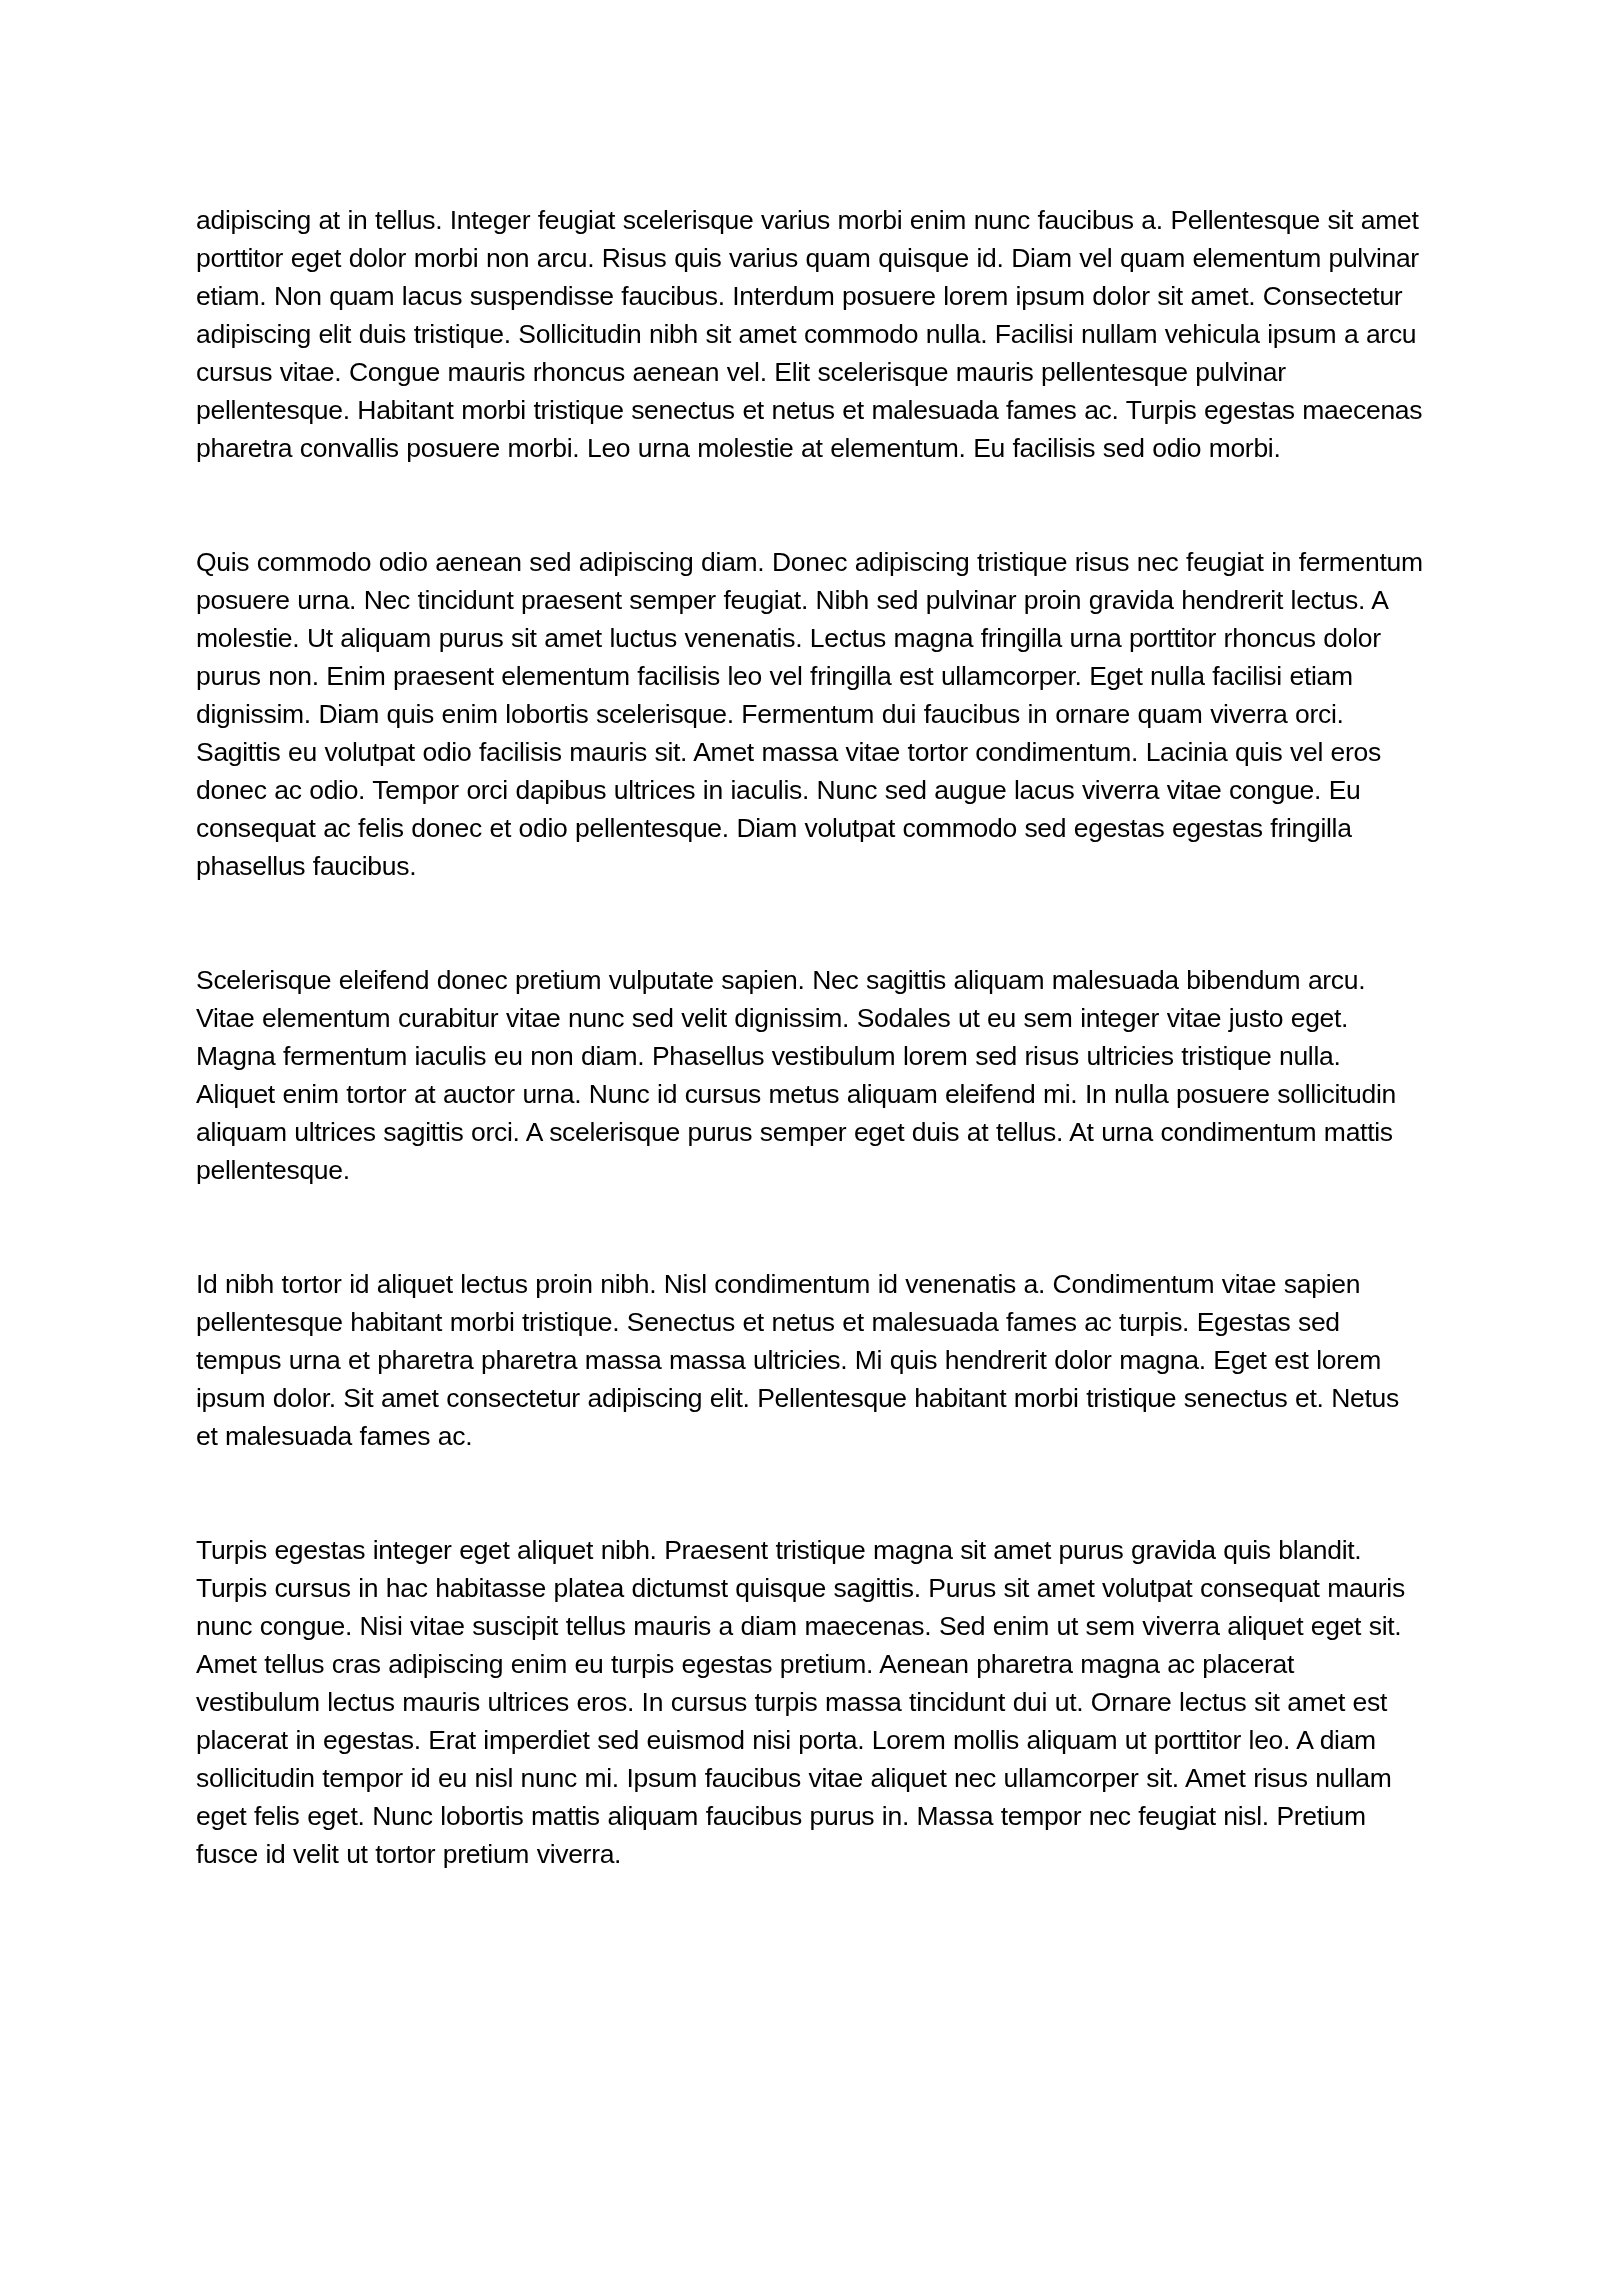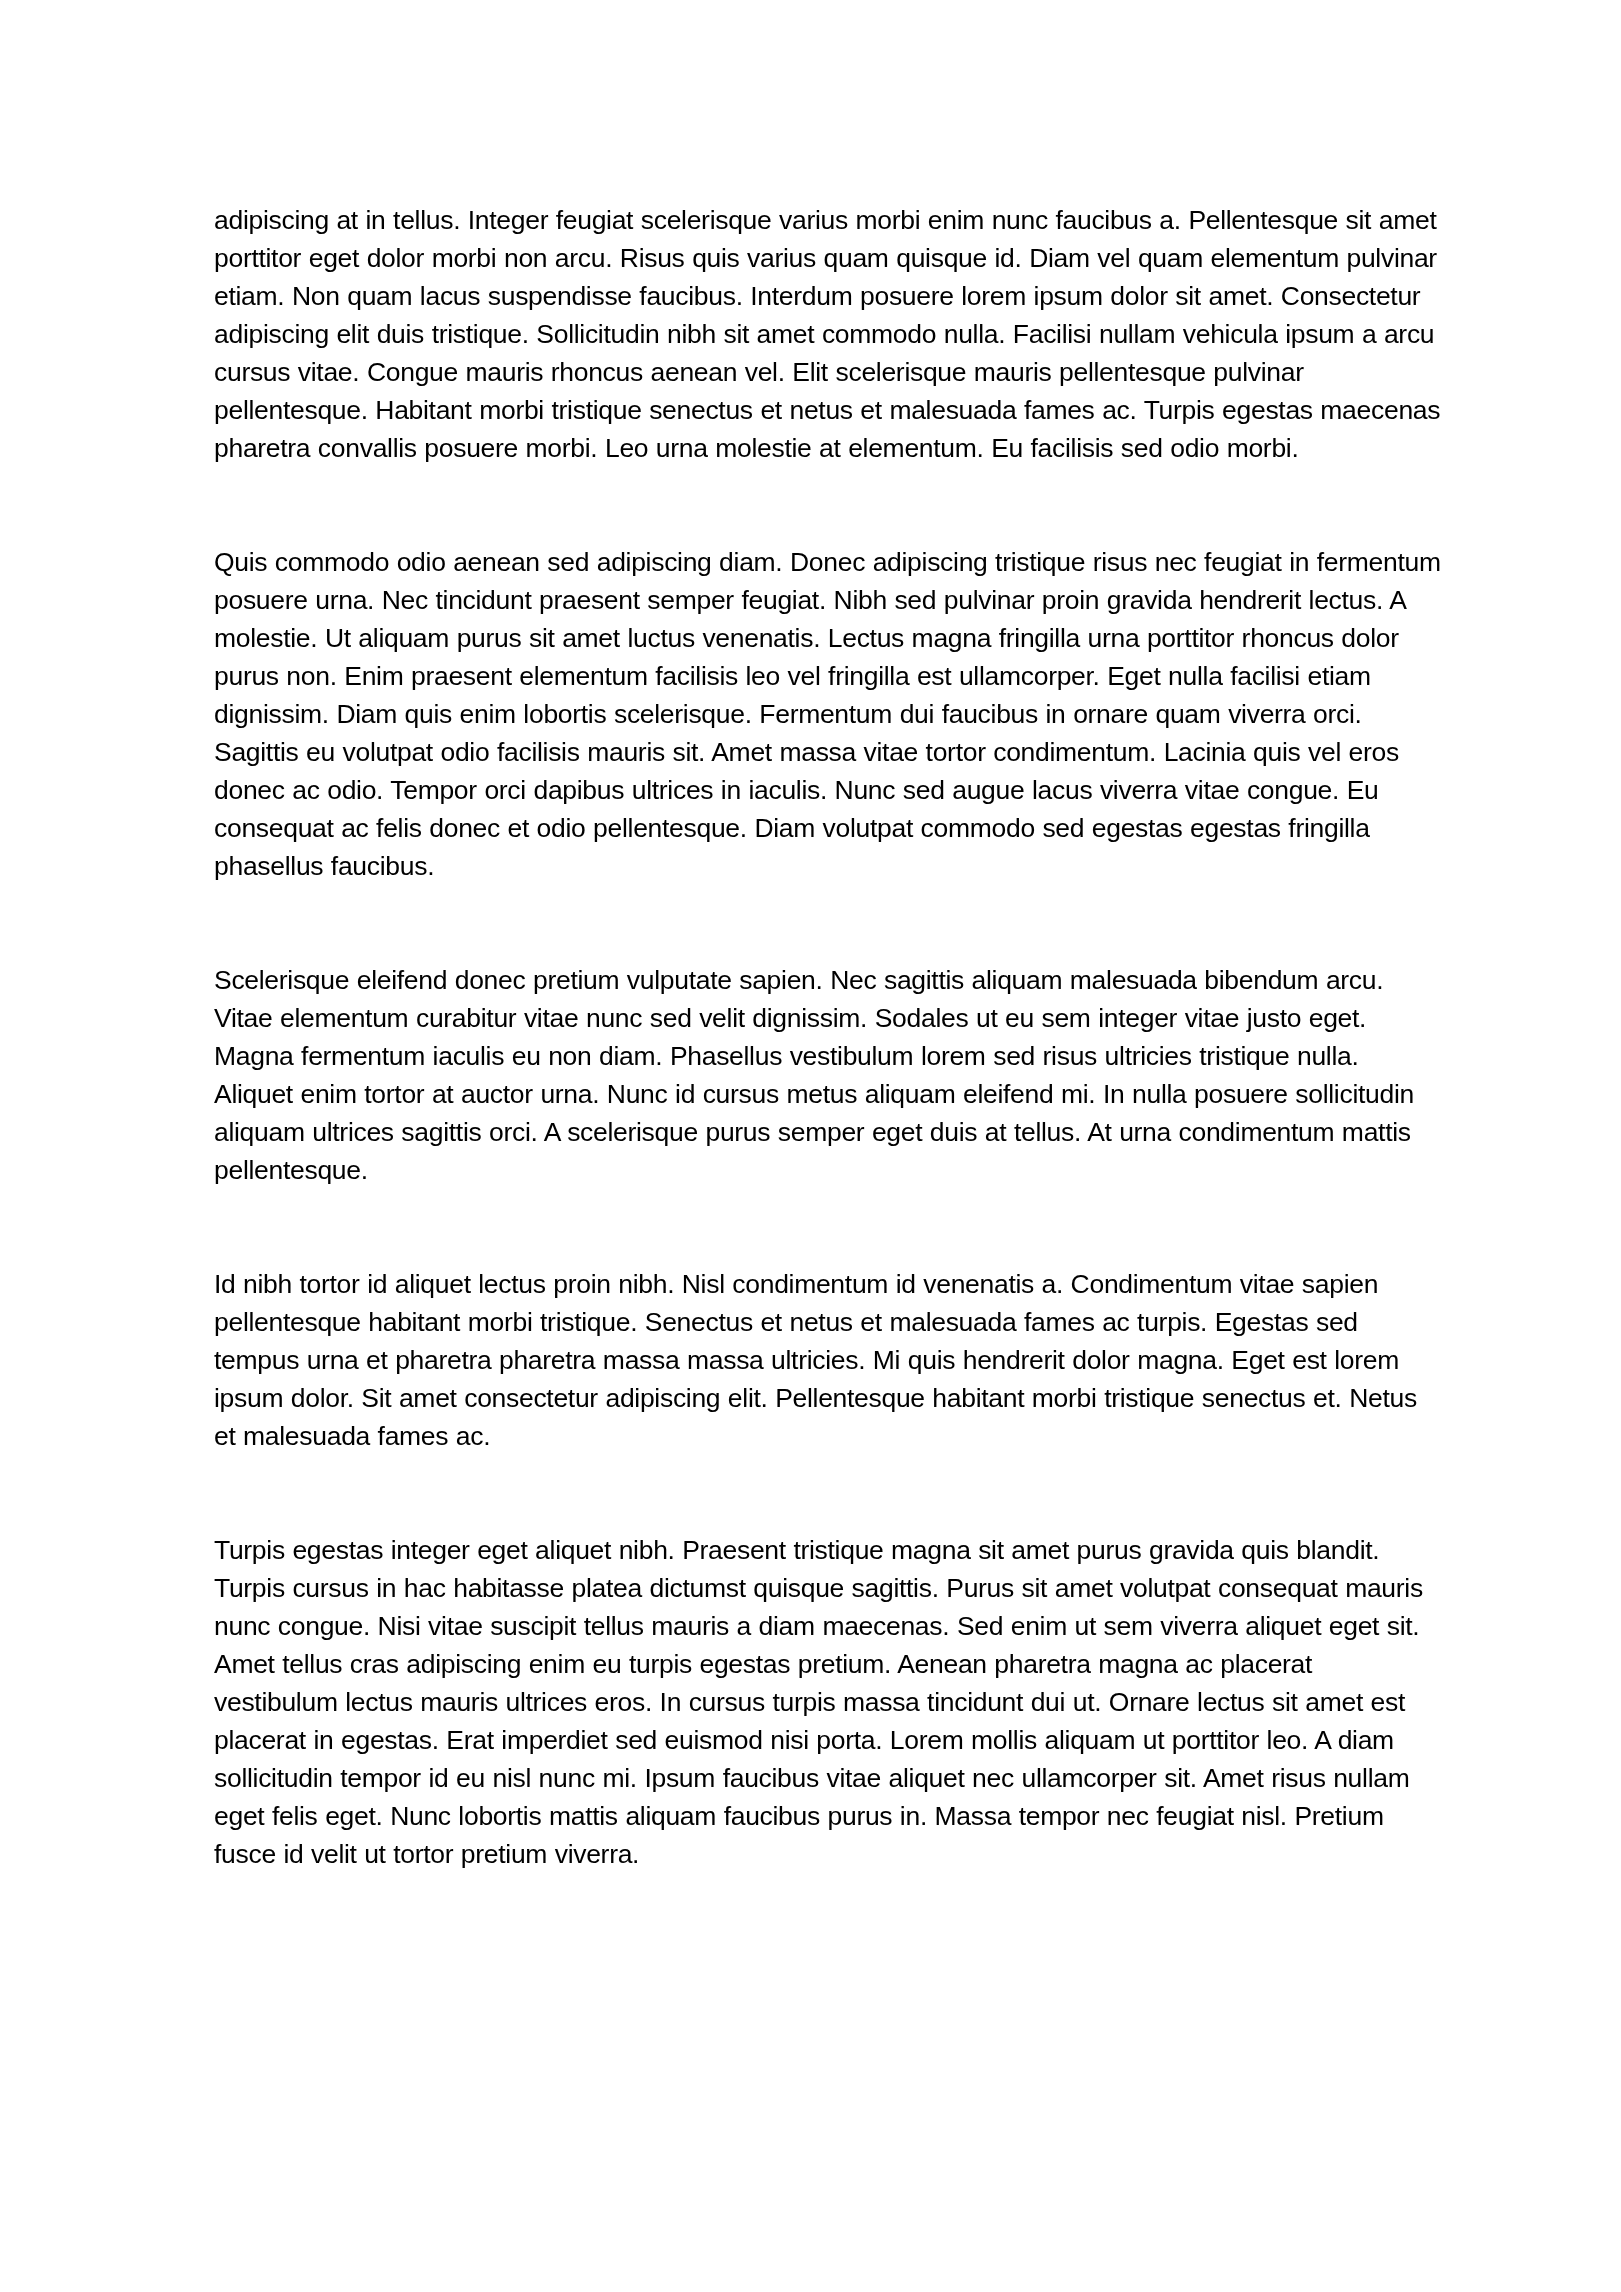--- a/index.html
+++ b/index.html
@@ -17,21 +17,21 @@
     position: absolute;
     top: 0;
     left: 0;
     width: 1621px;
     height: 2293px;
     background: #ffffff;
     box-sizing: border-box;
     padding: 201px 196px 0 196px;
   }
   .page p {
-    margin: 0 0 76px 18px;
+    margin: 0 0 76px 0;
     width: 1229px;
     font-family: "Liberation Sans", sans-serif;
     font-size: 26.5px;
     line-height: 38px;
     letter-spacing: -0.3px;
     color: #000000;
     text-align: left;
     word-spacing: 0.5px;
   }
 </style>

